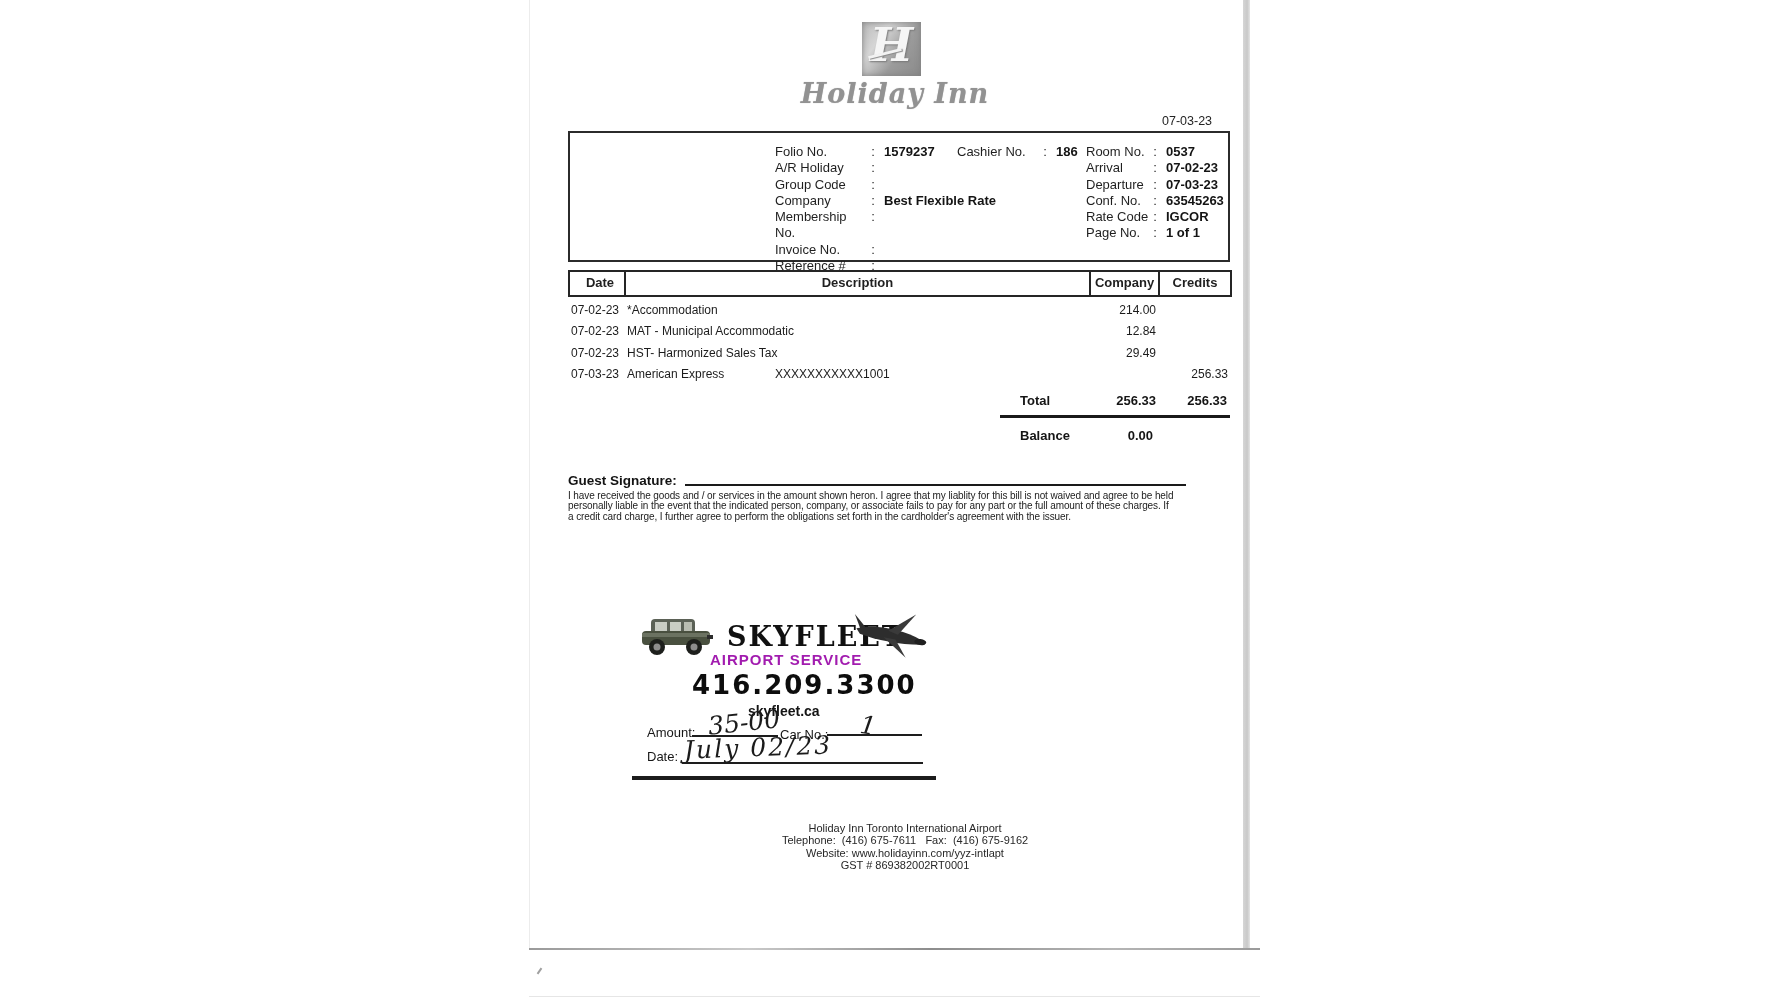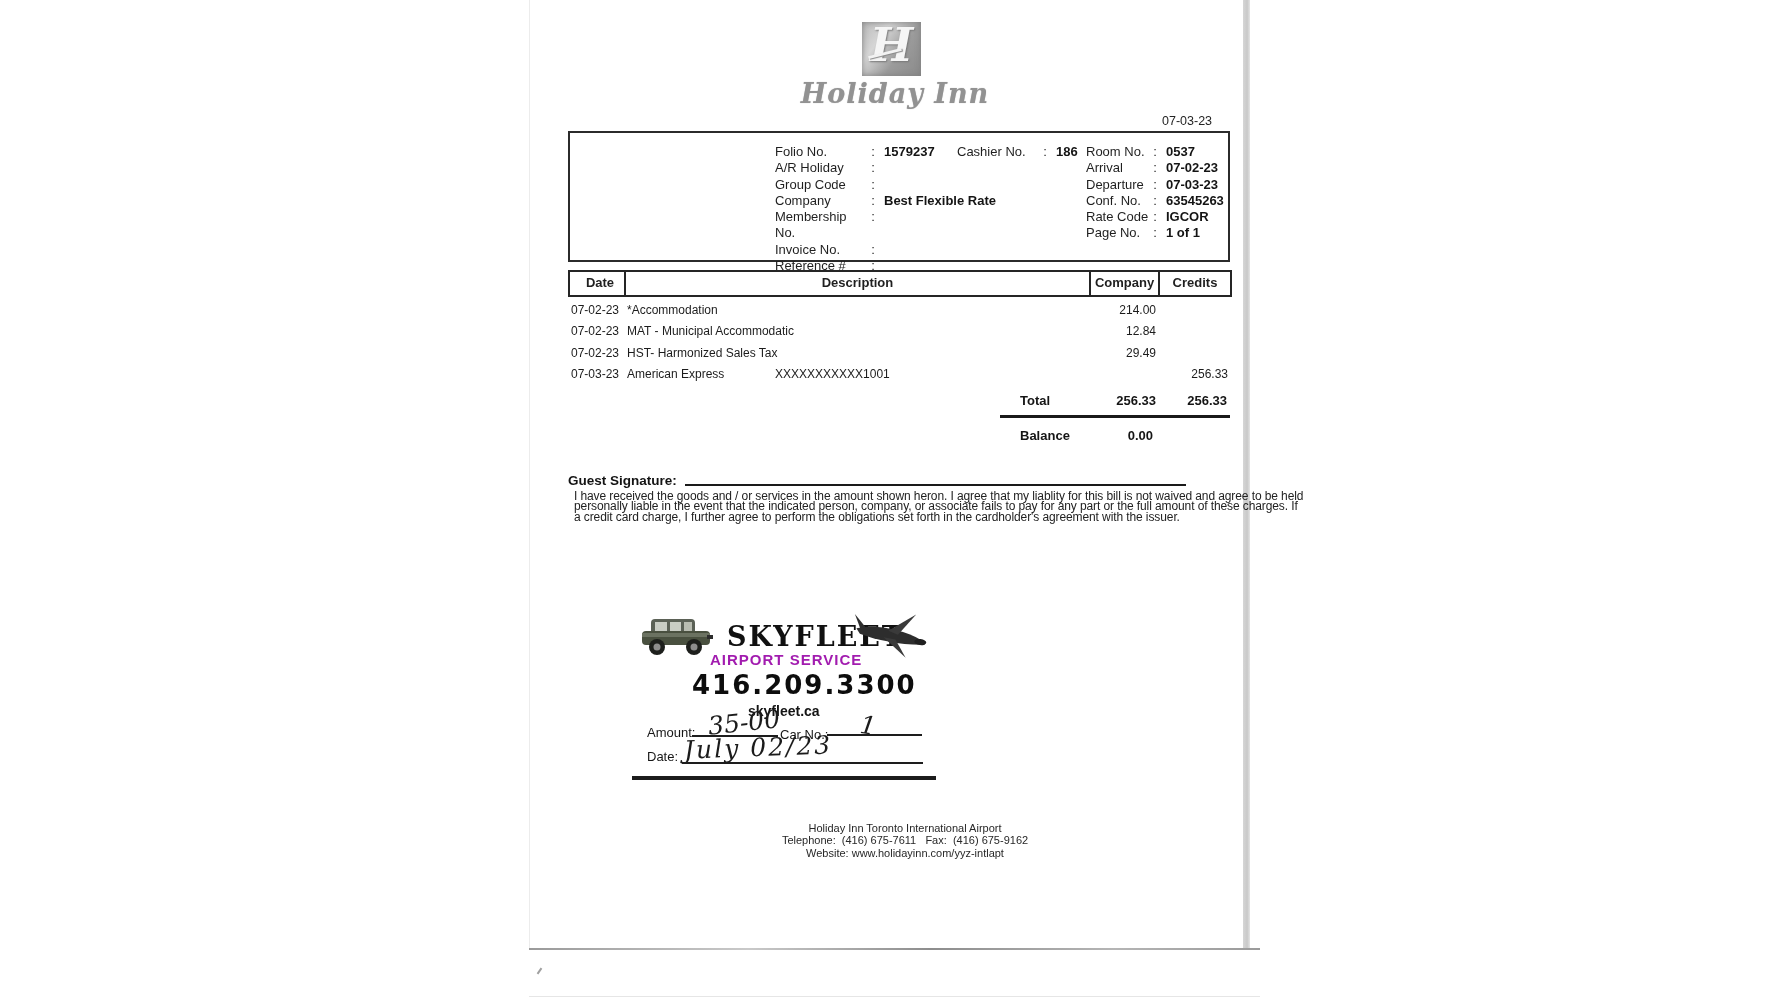--- a/index.html
+++ b/index.html
@@ -56,21 +56,21 @@
   .total-charges{right:76px;top:0;}
   .total-credits{right:5px;top:0;}
   .total-rule{left:1000px;top:415px;width:230px;height:3px;background:#191919;}
   .balance-row{left:568px;top:428px;width:664px;font-size:13px;font-weight:bold;color:#151515;}
   .balance-label{left:452px;top:0;}
   .balance-value{right:79px;top:0;}
   
   .sig-line{left:568px;top:473px;width:618px;display:flex;align-items:flex-end;}
   .sig-label{font-weight:bold;font-size:13.5px;color:#131313;flex:none;padding-right:8px;}
   .sig-rule{flex:1;border-bottom:2.5px solid #1a1a1a;margin-bottom:2px;}
-  .disclaimer{left:568px;top:491px;width:622px;font-size:12px;line-height:10.4px;color:#222;letter-spacing:-0.1px;margin-left:6px;}
+  .disclaimer{left:568px;top:491px;width:622px;font-size:10px;line-height:10.4px;color:#222;letter-spacing:-0.1px;}
   .disclaimer div{white-space:nowrap;}
   
   .stamp{left:630px;top:600px;width:320px;height:185px;color:#111;}
   .stamp-name{left:97px;top:21px;font-family:"DejaVu Serif",serif;font-weight:bold;font-size:27px;letter-spacing:2px;color:#101010;}
   .stamp-sub{left:80px;top:51px;font-weight:bold;font-size:15px;letter-spacing:1px;color:#a21caf;}
   .stamp-phone{left:62px;top:70px;font-family:"DejaVu Sans",sans-serif;font-weight:bold;font-size:26px;letter-spacing:2px;color:#0d0d0d;transform:scaleY(1.05);}
   .stamp-site{left:118px;top:103px;font-weight:bold;font-size:14px;color:#141414;}
   .stamp-small{font-size:13px;color:#161616;}
   .lbl-amount{left:17px;top:125px;}
   .lbl-carno{left:150px;top:127px;}
@@ -281,13 +281,14 @@
   <div class="abs stamp-small lbl-date">Date:</div>
   <div class="abs hand hand-date">July 02/23</div>
   <div class="abs u-date"></div>
   <div class="abs u-bottom"></div>
 </div>
 
 <div class="abs footer">
   <div>Holiday Inn Toronto International Airport</div>
   <div>Telephone:  (416) 675-7611   Fax:  (416) 675-9162</div>
   <div>Website: www.holidayinn.com/yyz-intlapt</div>
+  <div>GST # 869382002RT0001</div>
 </div>
 
 </body></html>

